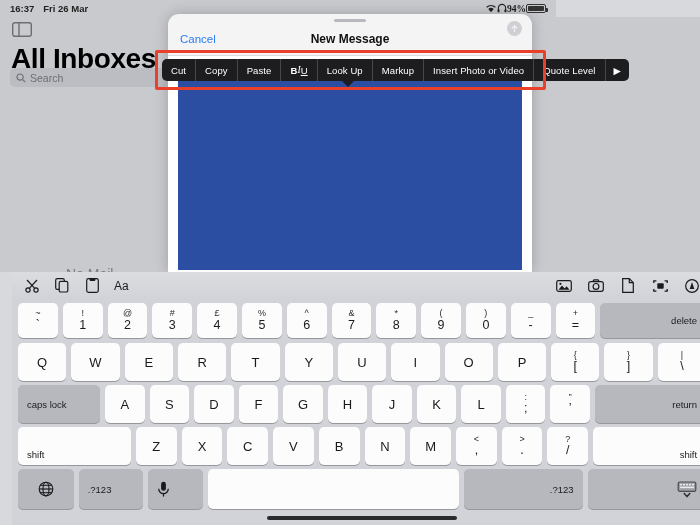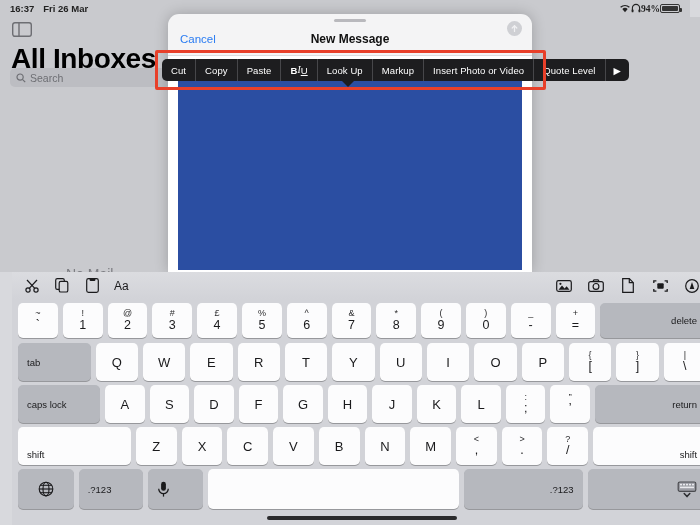--- a/index.html
+++ b/index.html
@@ -6,21 +6,21 @@
   html, body {
     width: 700px; height: 525px;
     overflow: hidden;
     font-family: "Liberation Sans", sans-serif;
     background: #d8d9dd;
   }
   #root { position: relative; width: 700px; height: 525px; overflow: hidden; }
 
   
   .statusbar {
-    position: absolute; top: 0; left: 0; width: 690px; height: 17px;
+    position: absolute; top: 0; left: 0; width: 556px; height: 17px;
     display: flex; justify-content: space-between;
     padding: 0 10px; font-size: 9.5px; font-weight: bold; color: #222;
     background: #c9cace;
   }
   .sb-left { display: flex; gap: 9px; align-items: center; }
   .sb-right { display: flex; align-items: center; font-family: Liberation Serif, serif; }
   .batt {
     width: 20px; height: 9px; border: 1px solid #333; border-radius: 2px;
     position: relative; display: inline-block;
   }
@@ -407,23 +407,20 @@
           <span class="dual">
             <span class="up">+</span>
             <span class="lo">=</span>
           </span>
         </div>
         <div class="key dark lbl-right" style="flex: 1.75 1 0px;">
           <span class="lbl-sm">delete</span>
         </div>
       </div>
     <div class="krow row2">
-        <div class="key dark lbl-left" style="flex: 1.5 1 0px;">
-          <span class="lbl-sm">tab</span>
-        </div>
         <div class="key" style="flex: 1 1 0px;">
           <span>Q</span>
         </div>
         <div class="key" style="flex: 1 1 0px;">
           <span>W</span>
         </div>
         <div class="key" style="flex: 1 1 0px;">
           <span>E</span>
         </div>
         <div class="key" style="flex: 1 1 0px;">

